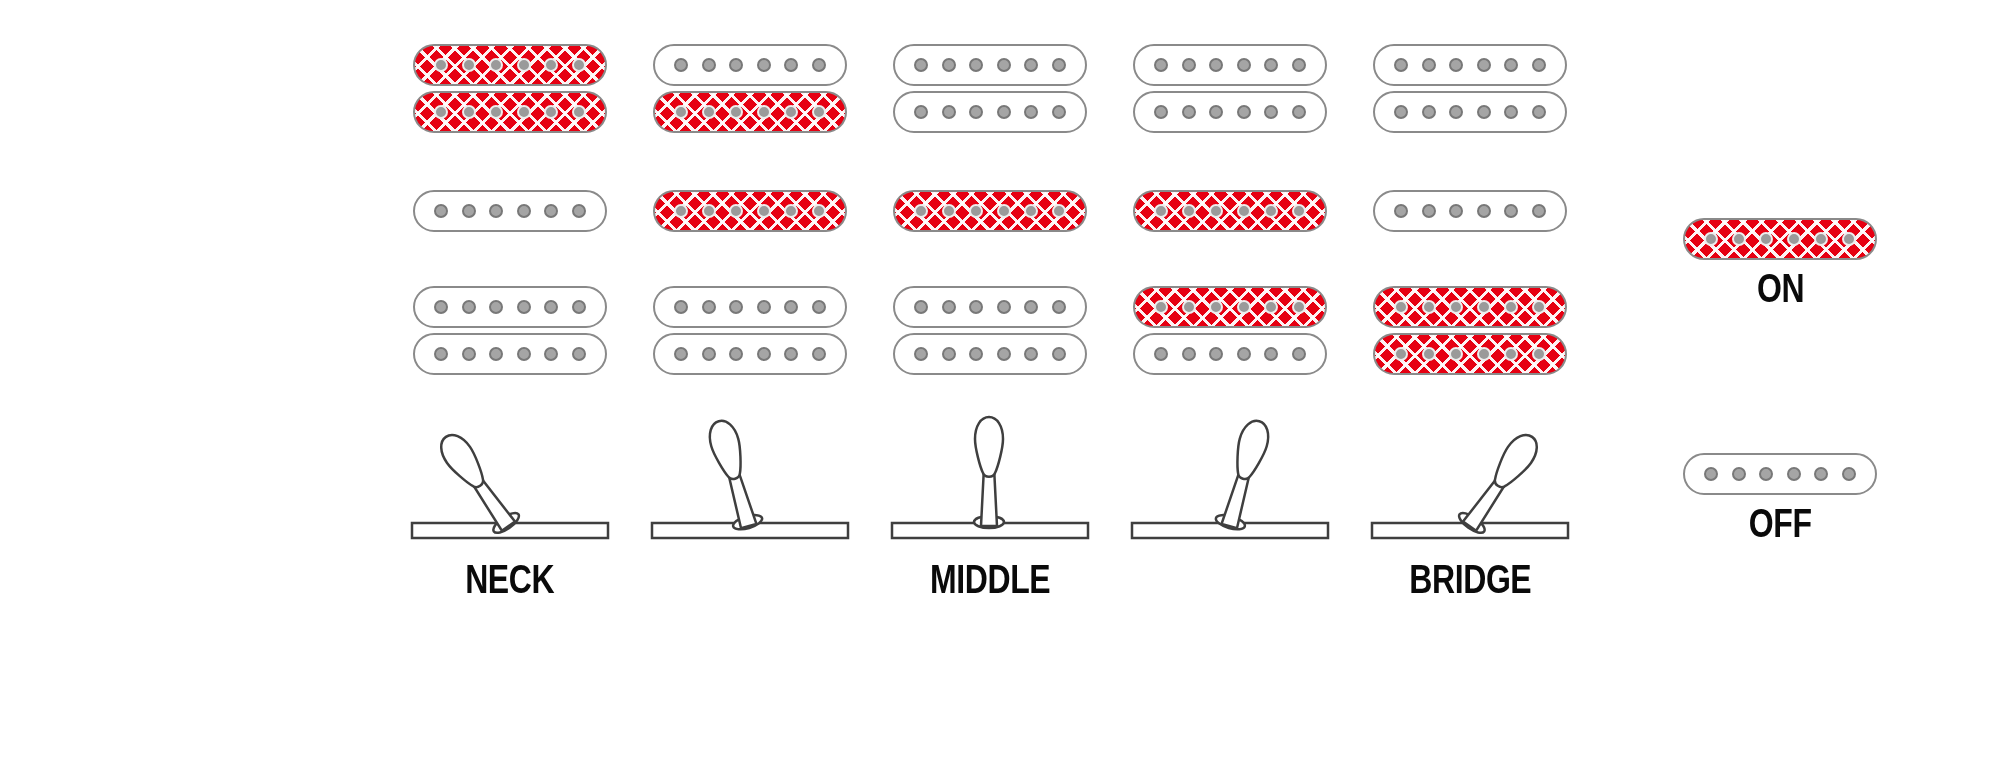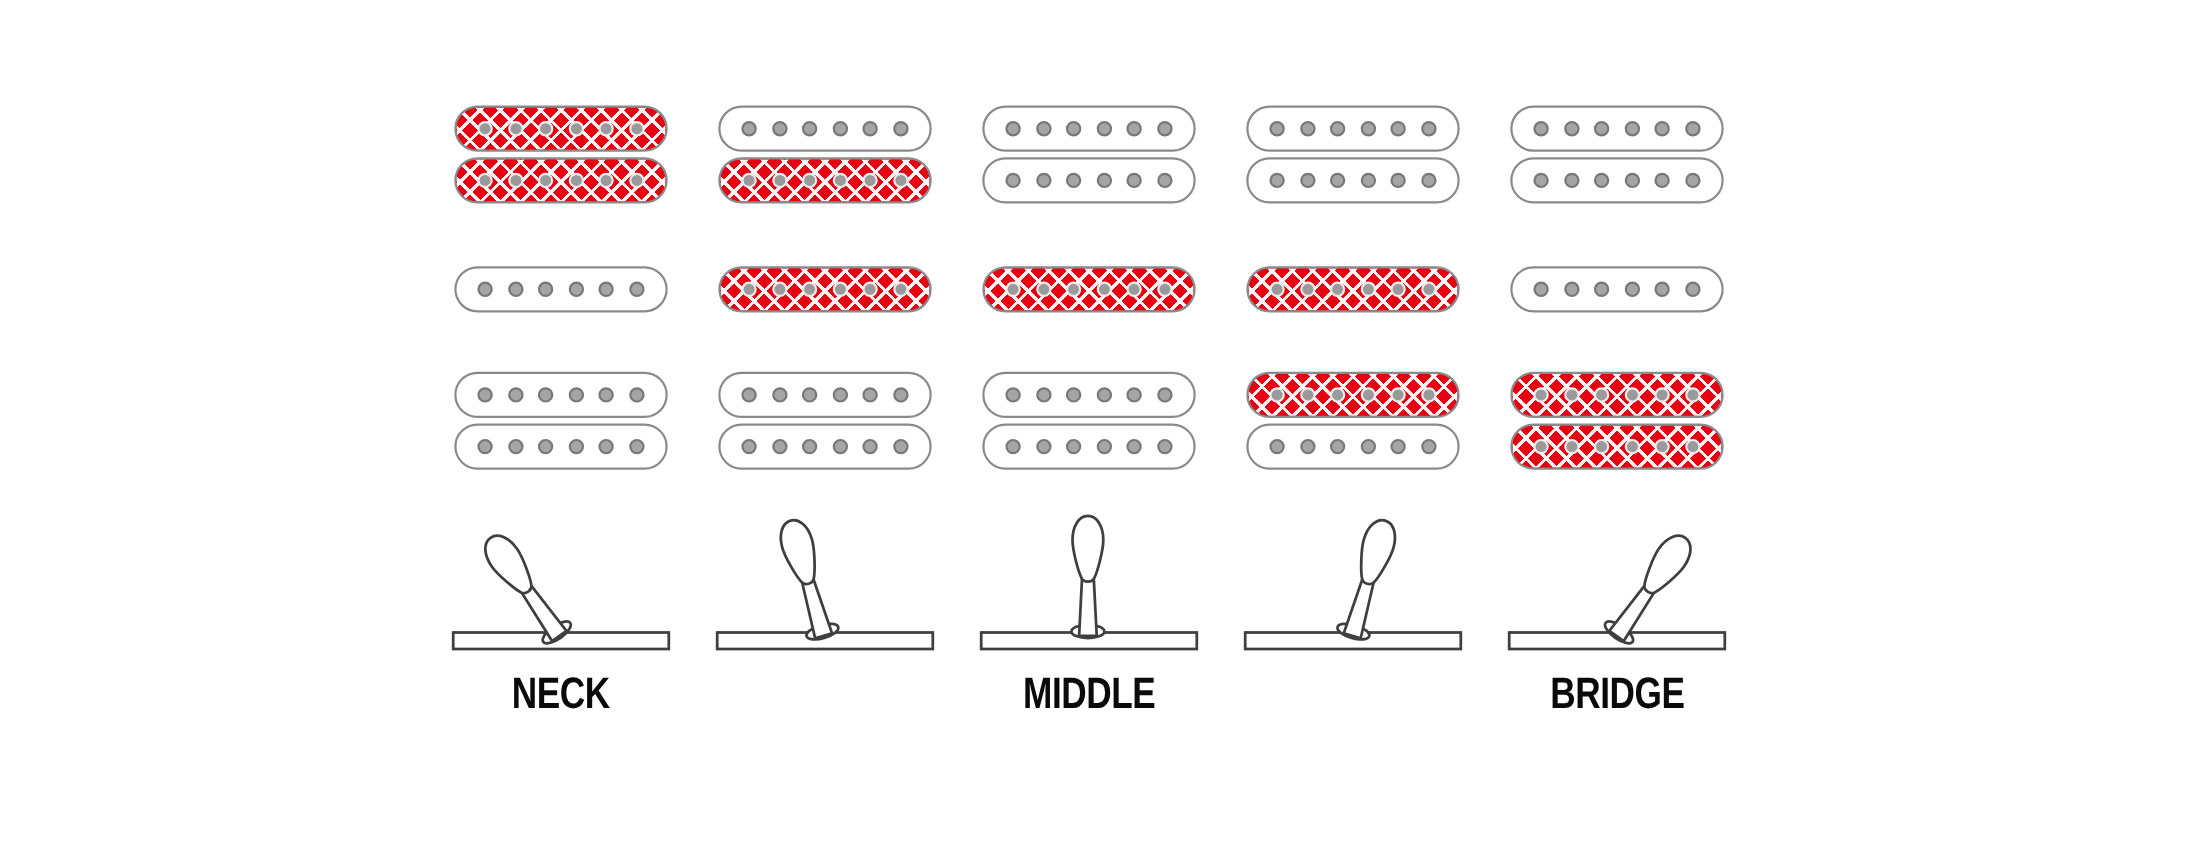--- a/index.html
+++ b/index.html
@@ -5,21 +5,21 @@
   * { margin: 0; padding: 0; box-sizing: border-box; }
   html, body { background: #ffffff; }
   body {
     width: 2000px; height: 775px; overflow: hidden;
     font-family: "Liberation Sans", sans-serif;
   }
   .diagram { position: relative; width: 2000px; height: 775px; display: flex; }
   .positions { display: flex; padding-left: 390px; }
   .position-column {
     width: 240px; display: flex; flex-direction: column;
-    align-items: center; padding-top: 96px;
+    align-items: center; padding-top: 44px;
   }
   .pickup-group { display: flex; flex-direction: column; gap: 5px; }
   .pickup {
     width: 194px; height: 42px;
     border: 2.5px solid #8a8a8a; border-radius: 21px;
     background: #ffffff;
     display: flex; align-items: center; justify-content: space-between;
     padding: 0 19px; flex: none;
   }
   .pickup[data-state="on"] {
@@ -330,13 +330,33 @@
           <ellipse class="sw" cx="119" cy="121" rx="15" ry="6"></ellipse>
           <path class="sw" d="M114 66 L111 125 L127 125 L124 66 Z"></path>
           <path class="sw" d="M105 38 C105 25 111 16 119 16 C127 16 133 25 133 38 C133 47 128 66 125 72 C123 77 115 77 113 72 C110 66 105 47 105 38 Z"></path>
         </g>
       </svg>
       <div class="pos-label">BRIDGE</div>
     </div>
 
   </div>
 
+  <div class="legend">
+    <div class="pickup" data-state="on">
+        <span class="dot"></span>
+        <span class="dot"></span>
+        <span class="dot"></span>
+        <span class="dot"></span>
+        <span class="dot"></span>
+        <span class="dot"></span>
+      </div>
+    <div class="legend-label">ON</div>
+    <div class="pickup off-pickup" data-state="off">
+        <span class="dot"></span>
+        <span class="dot"></span>
+        <span class="dot"></span>
+        <span class="dot"></span>
+        <span class="dot"></span>
+        <span class="dot"></span>
+      </div>
+    <div class="legend-label">OFF</div>
+  </div>
 </div>
 
 </body></html>

